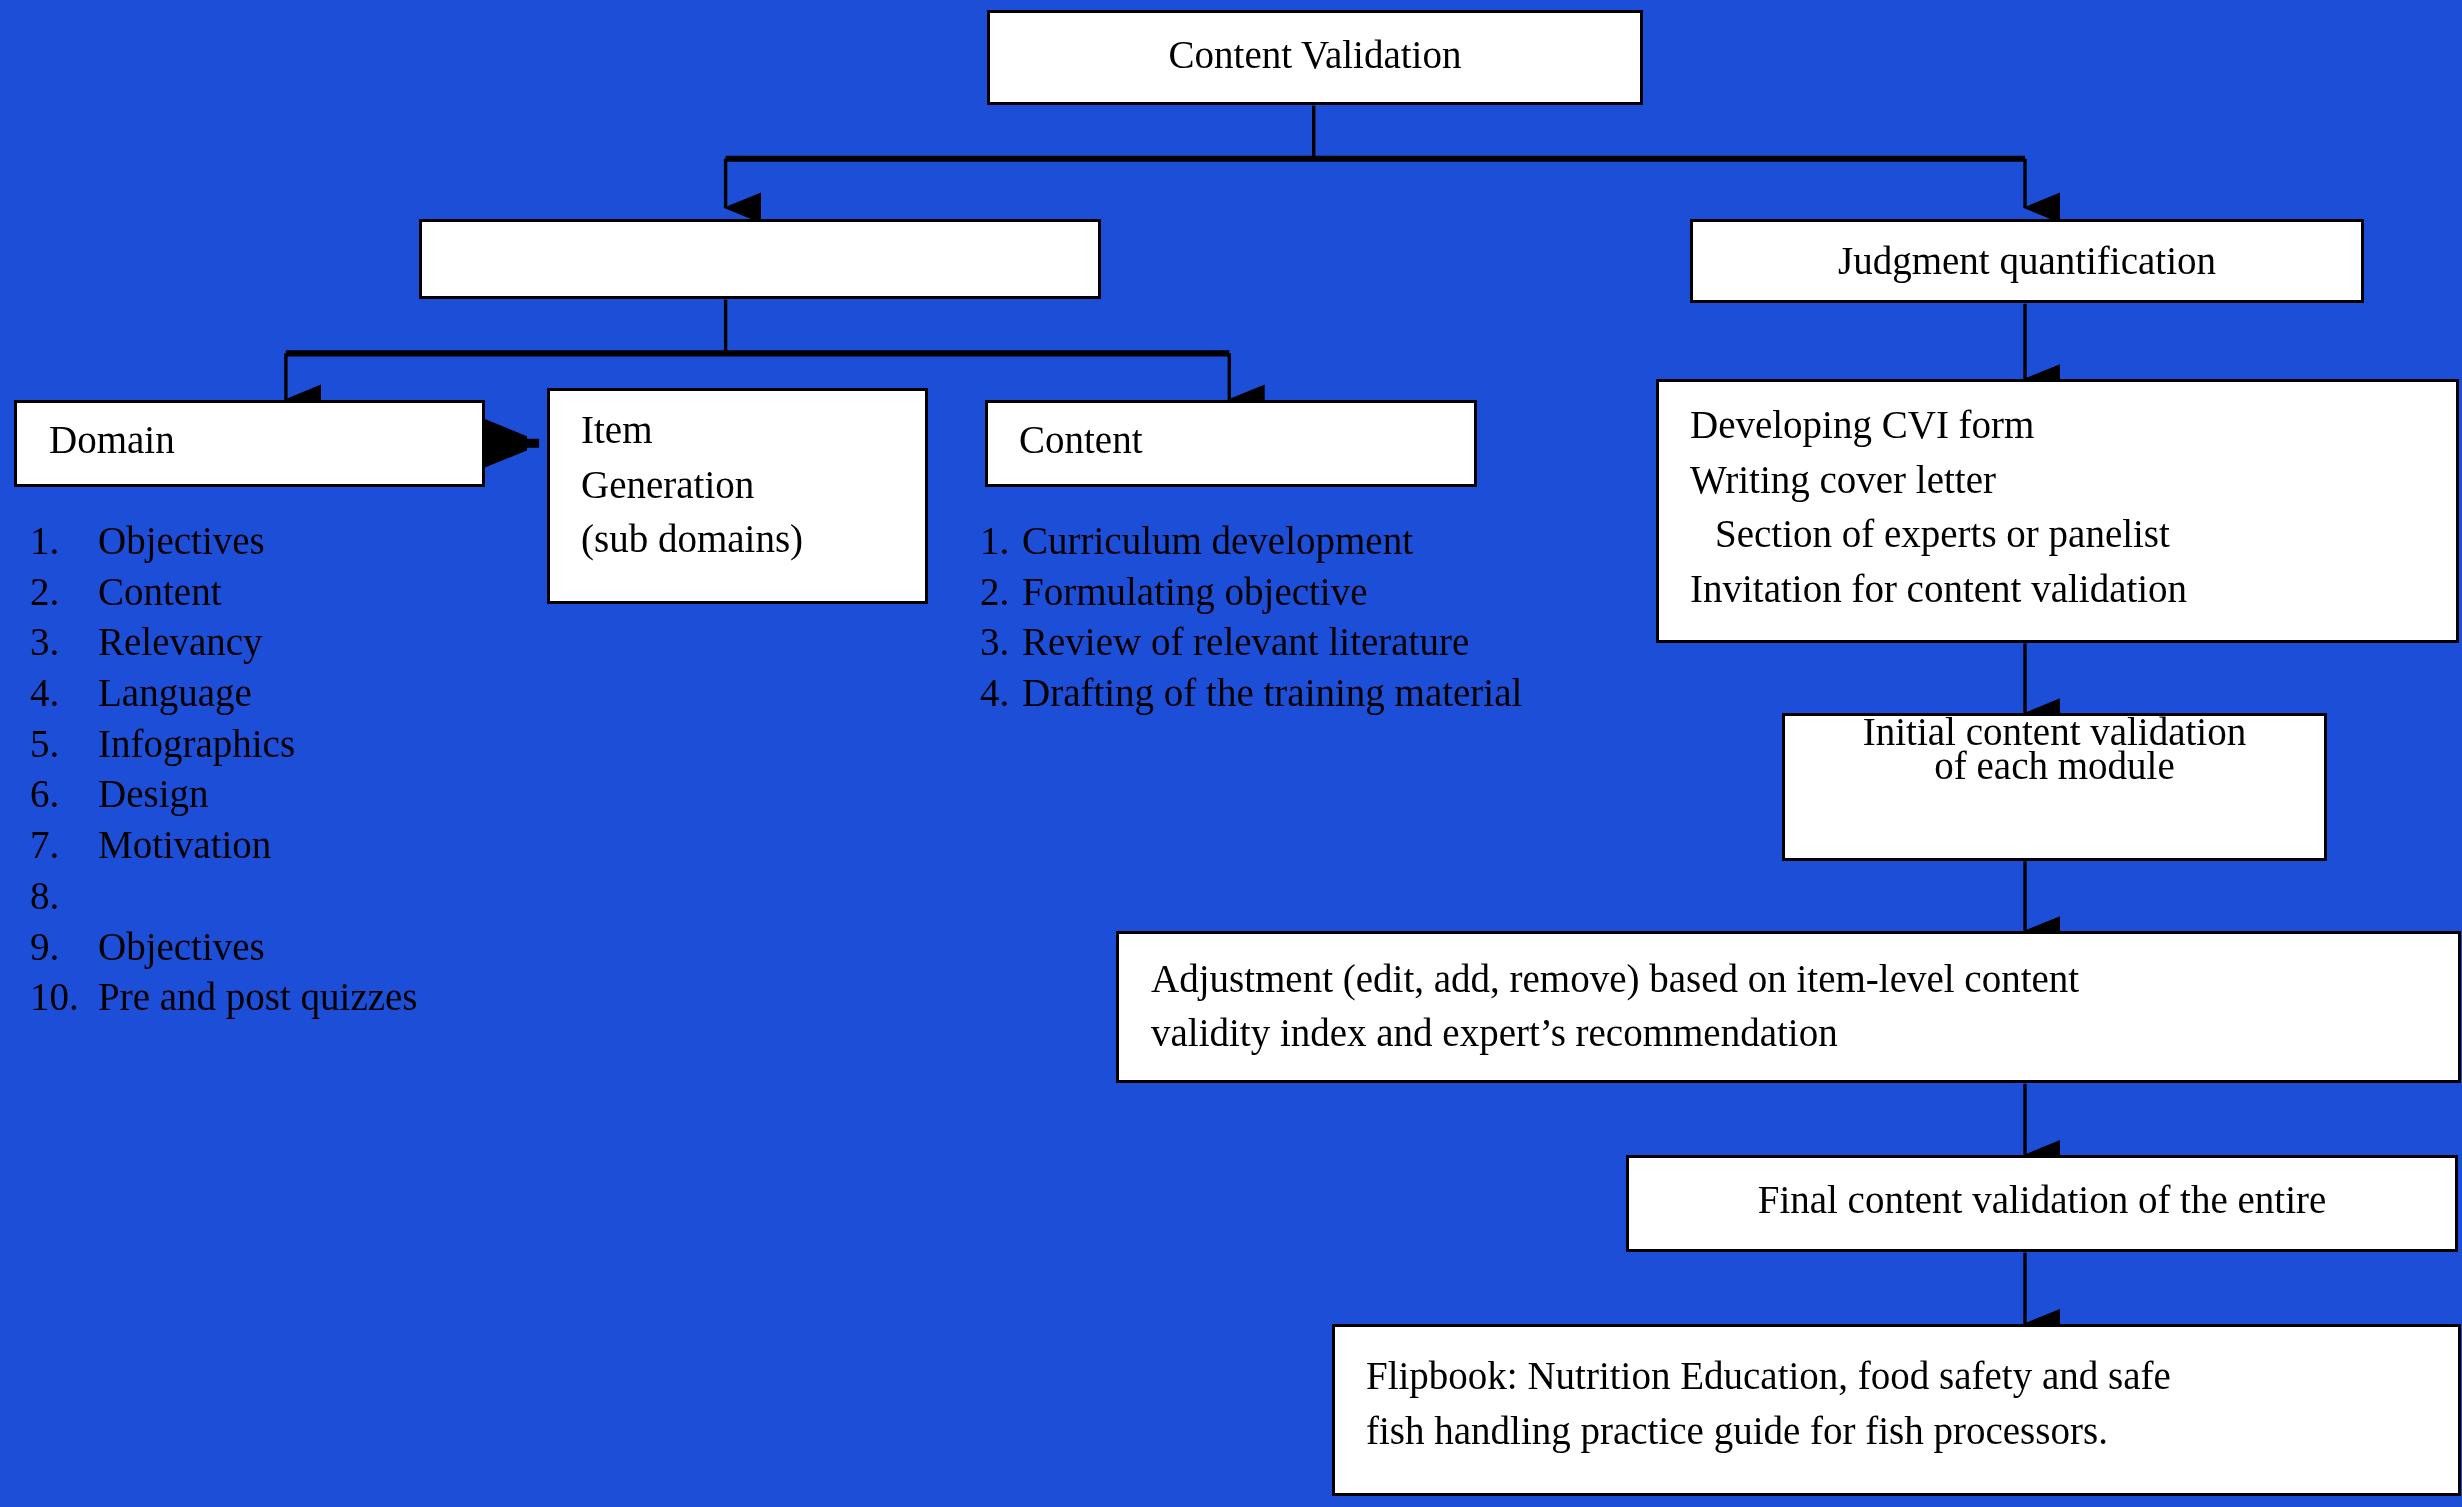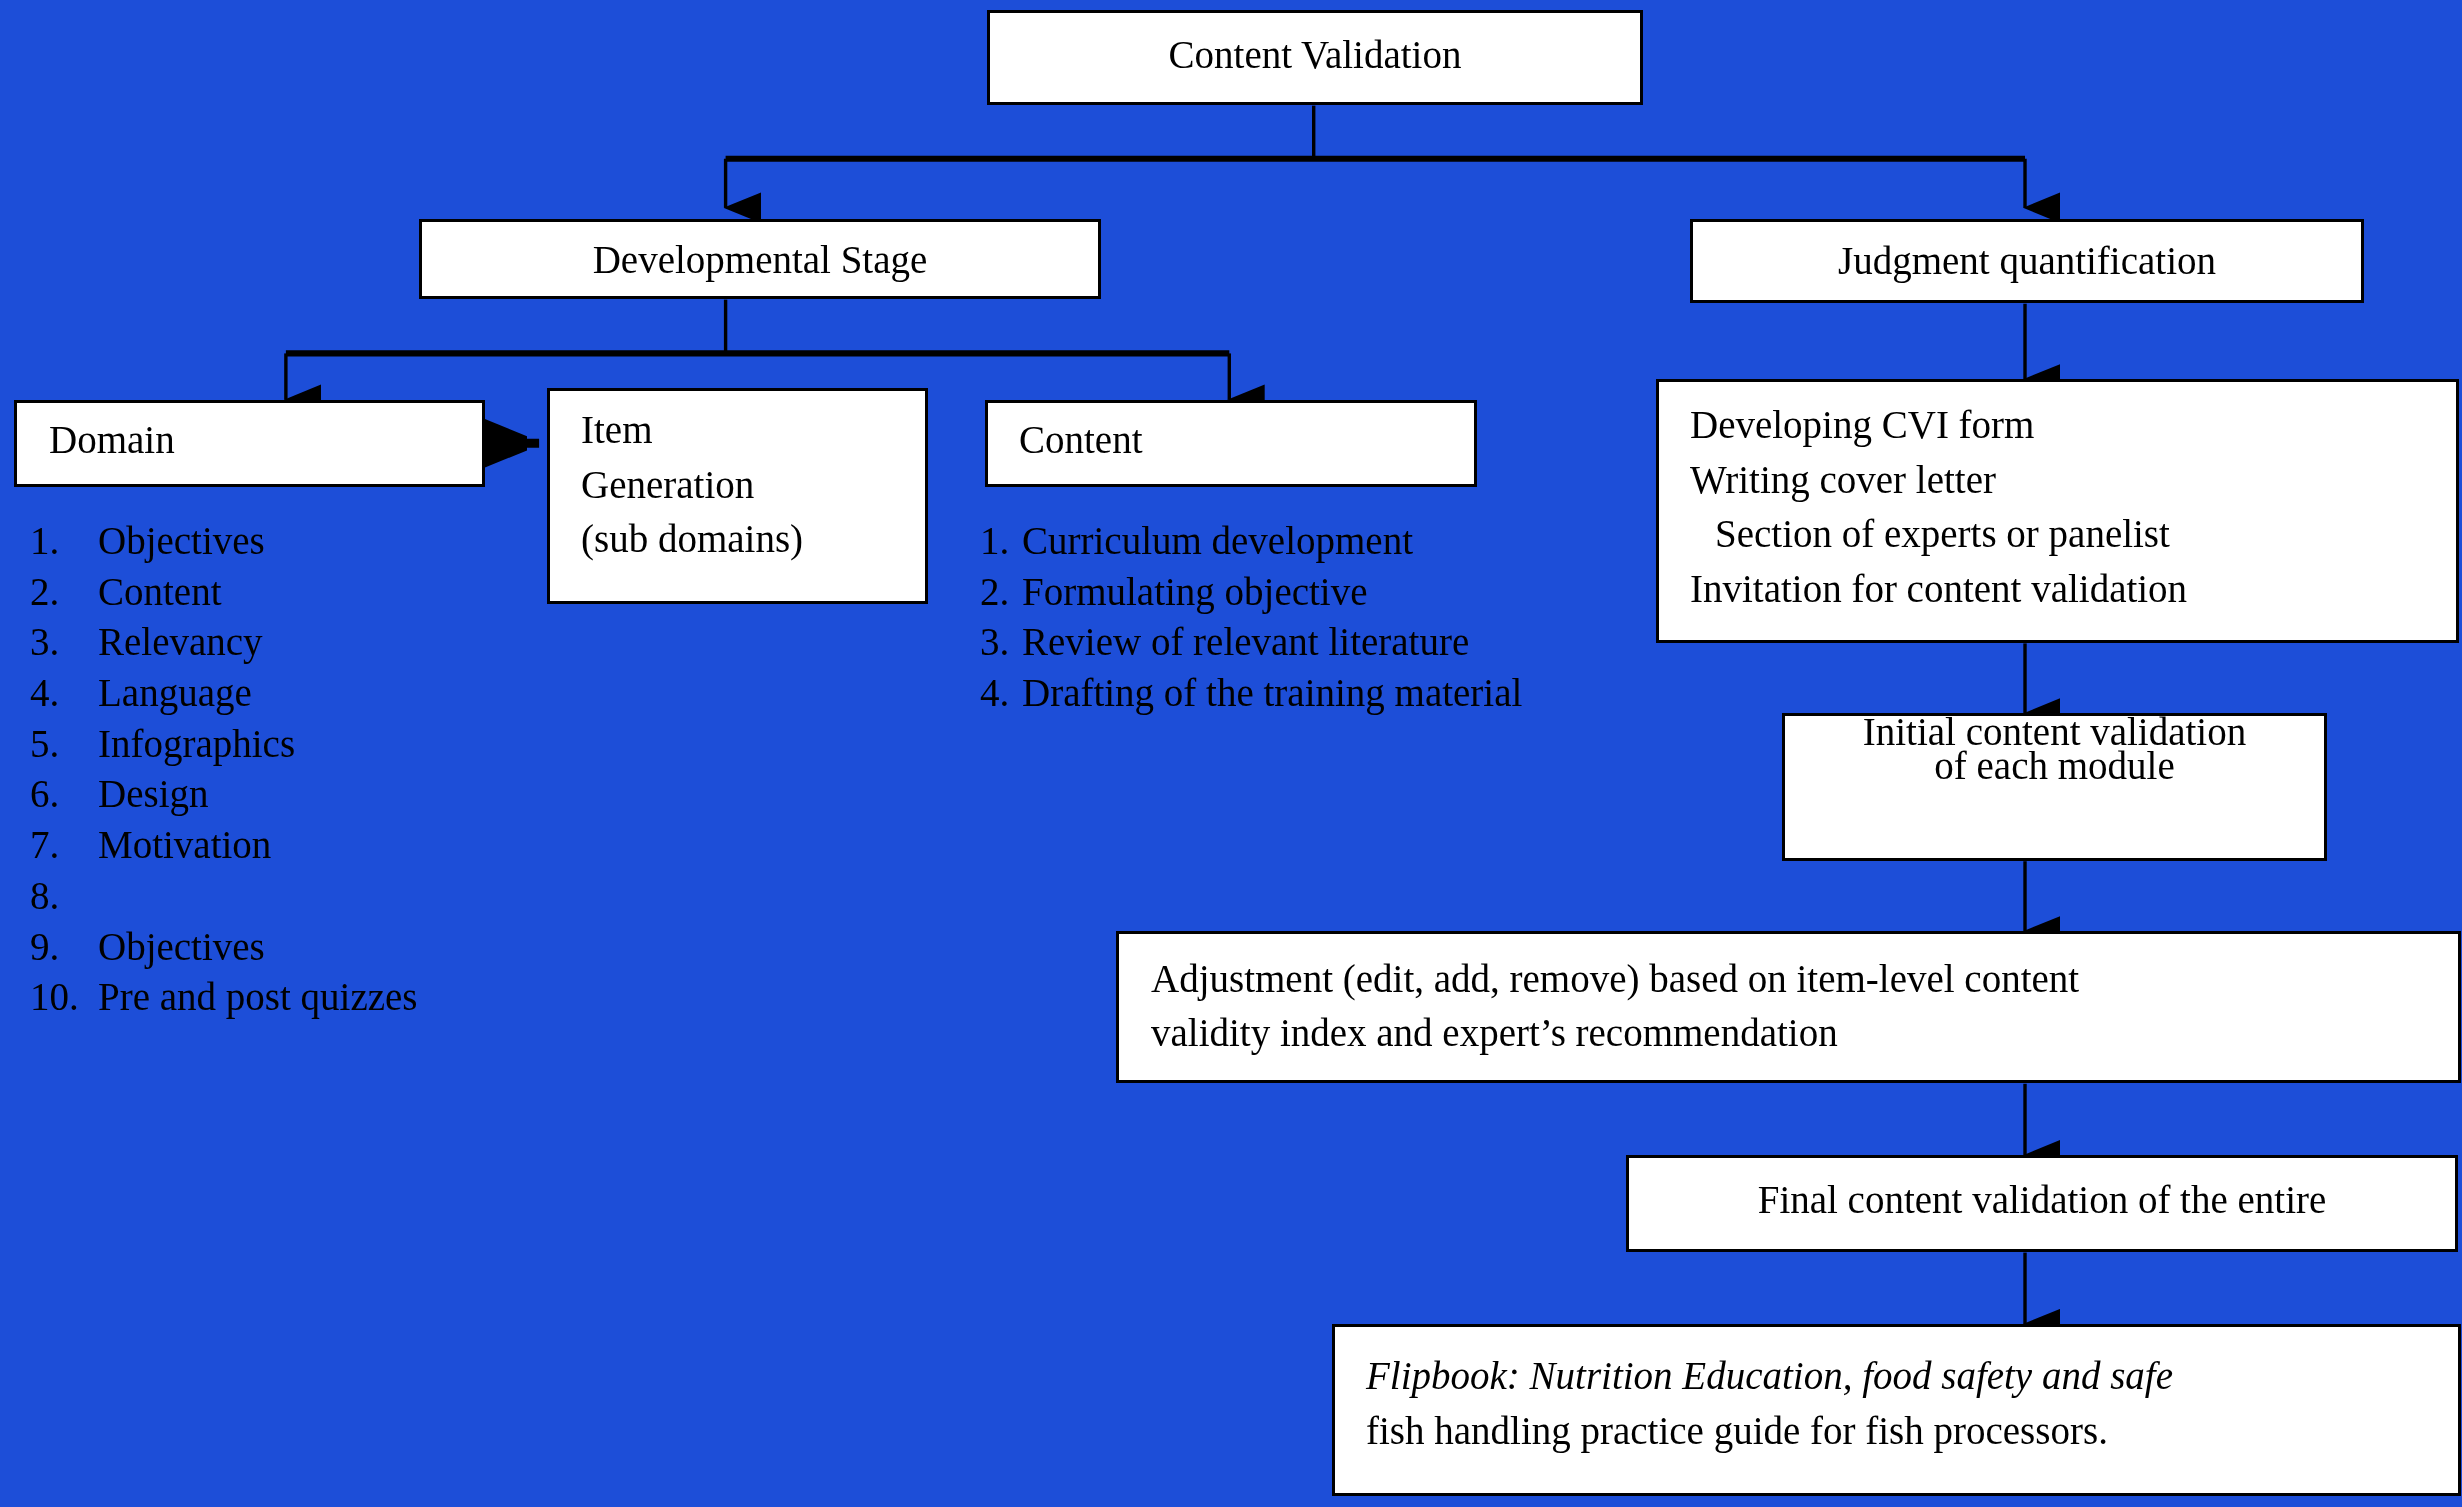--- a/index.html
+++ b/index.html
@@ -95,21 +95,20 @@
 
     <line x1="2975" y1="1592" x2="2975" y2="1697" stroke="#000000" stroke-width="5" marker-end="url(#arrowhead)"></line>
 
     <line x1="2975" y1="1840" x2="2975" y2="1945" stroke="#000000" stroke-width="5" marker-end="url(#arrowhead)"></line>
   </svg>
 
   <div class="node-box" style="left:987px; top:10.2px; width:656px; height:95px;"></div>
   <div class="node-text center-text fs-58" style="left:987px; top:32px; width:656px;">Content Validation</div>
 
   <div class="node-box" style="left:419px; top:219px; width:682px; height:80px;"></div>
-  <div class="node-text center-text fs-58" style="left:419px; top:237px; width:682px;">Developmental Stage</div>
 
   <div class="node-box" style="left:1690px; top:219px; width:674px; height:84px;"></div>
   <div class="node-text center-text fs-58" style="left:1690px; top:238px; width:674px;">Judgment quantification</div>
 
   <div class="node-box" style="left:13.6px; top:400px; width:471px; height:87px;"></div>
   <div class="node-text fs-58" style="left:49px; top:417px; width:422px;">Domain</div>
 
   <div class="list-block fs-58" style="left:30px; top:516px; width:517px;">
     <div class="list-row">
       <span class="list-num" style="width:68px;">1.</span>
@@ -190,17 +189,17 @@
   <div class="node-text center-text fs-58" style="left:1782px; top:743px; width:545px;">of each module</div>
 
   <div class="node-box" style="left:1116px; top:931px; width:1345px; height:152px;"></div>
   <div class="node-text fs-58" style="left:1151px; top:956px; width:1293px;">Adjustment (edit, add, remove) based on item-level content</div>
   <div class="node-text fs-58" style="left:1151px; top:1010px; width:1293px;">validity index and expert’s recommendation</div>
 
   <div class="node-box" style="left:1626px; top:1155px; width:832px; height:97px;"></div>
   <div class="node-text center-text fs-58" style="left:1626px; top:1177px; width:832px;">Final content validation of the entire</div>
 
   <div class="node-box" style="left:1332px; top:1324px; width:1129px; height:172px;"></div>
-  <div class="node-text fs-58" style="left:1366px; top:1353px; width:1089px;font-style:italic;">Flipbook: Nutrition Education, food safety and safe</div>
+  <div class="node-text fs-58" style="left:1366px; top:1353px; width:1089px;">Flipbook: Nutrition Education, food safety and safe</div>
   <div class="node-text fs-58" style="left:1366px; top:1408px; width:1089px;">fish handling practice guide for fish processors.</div>
 
 </div>
 
 
 </body></html>

